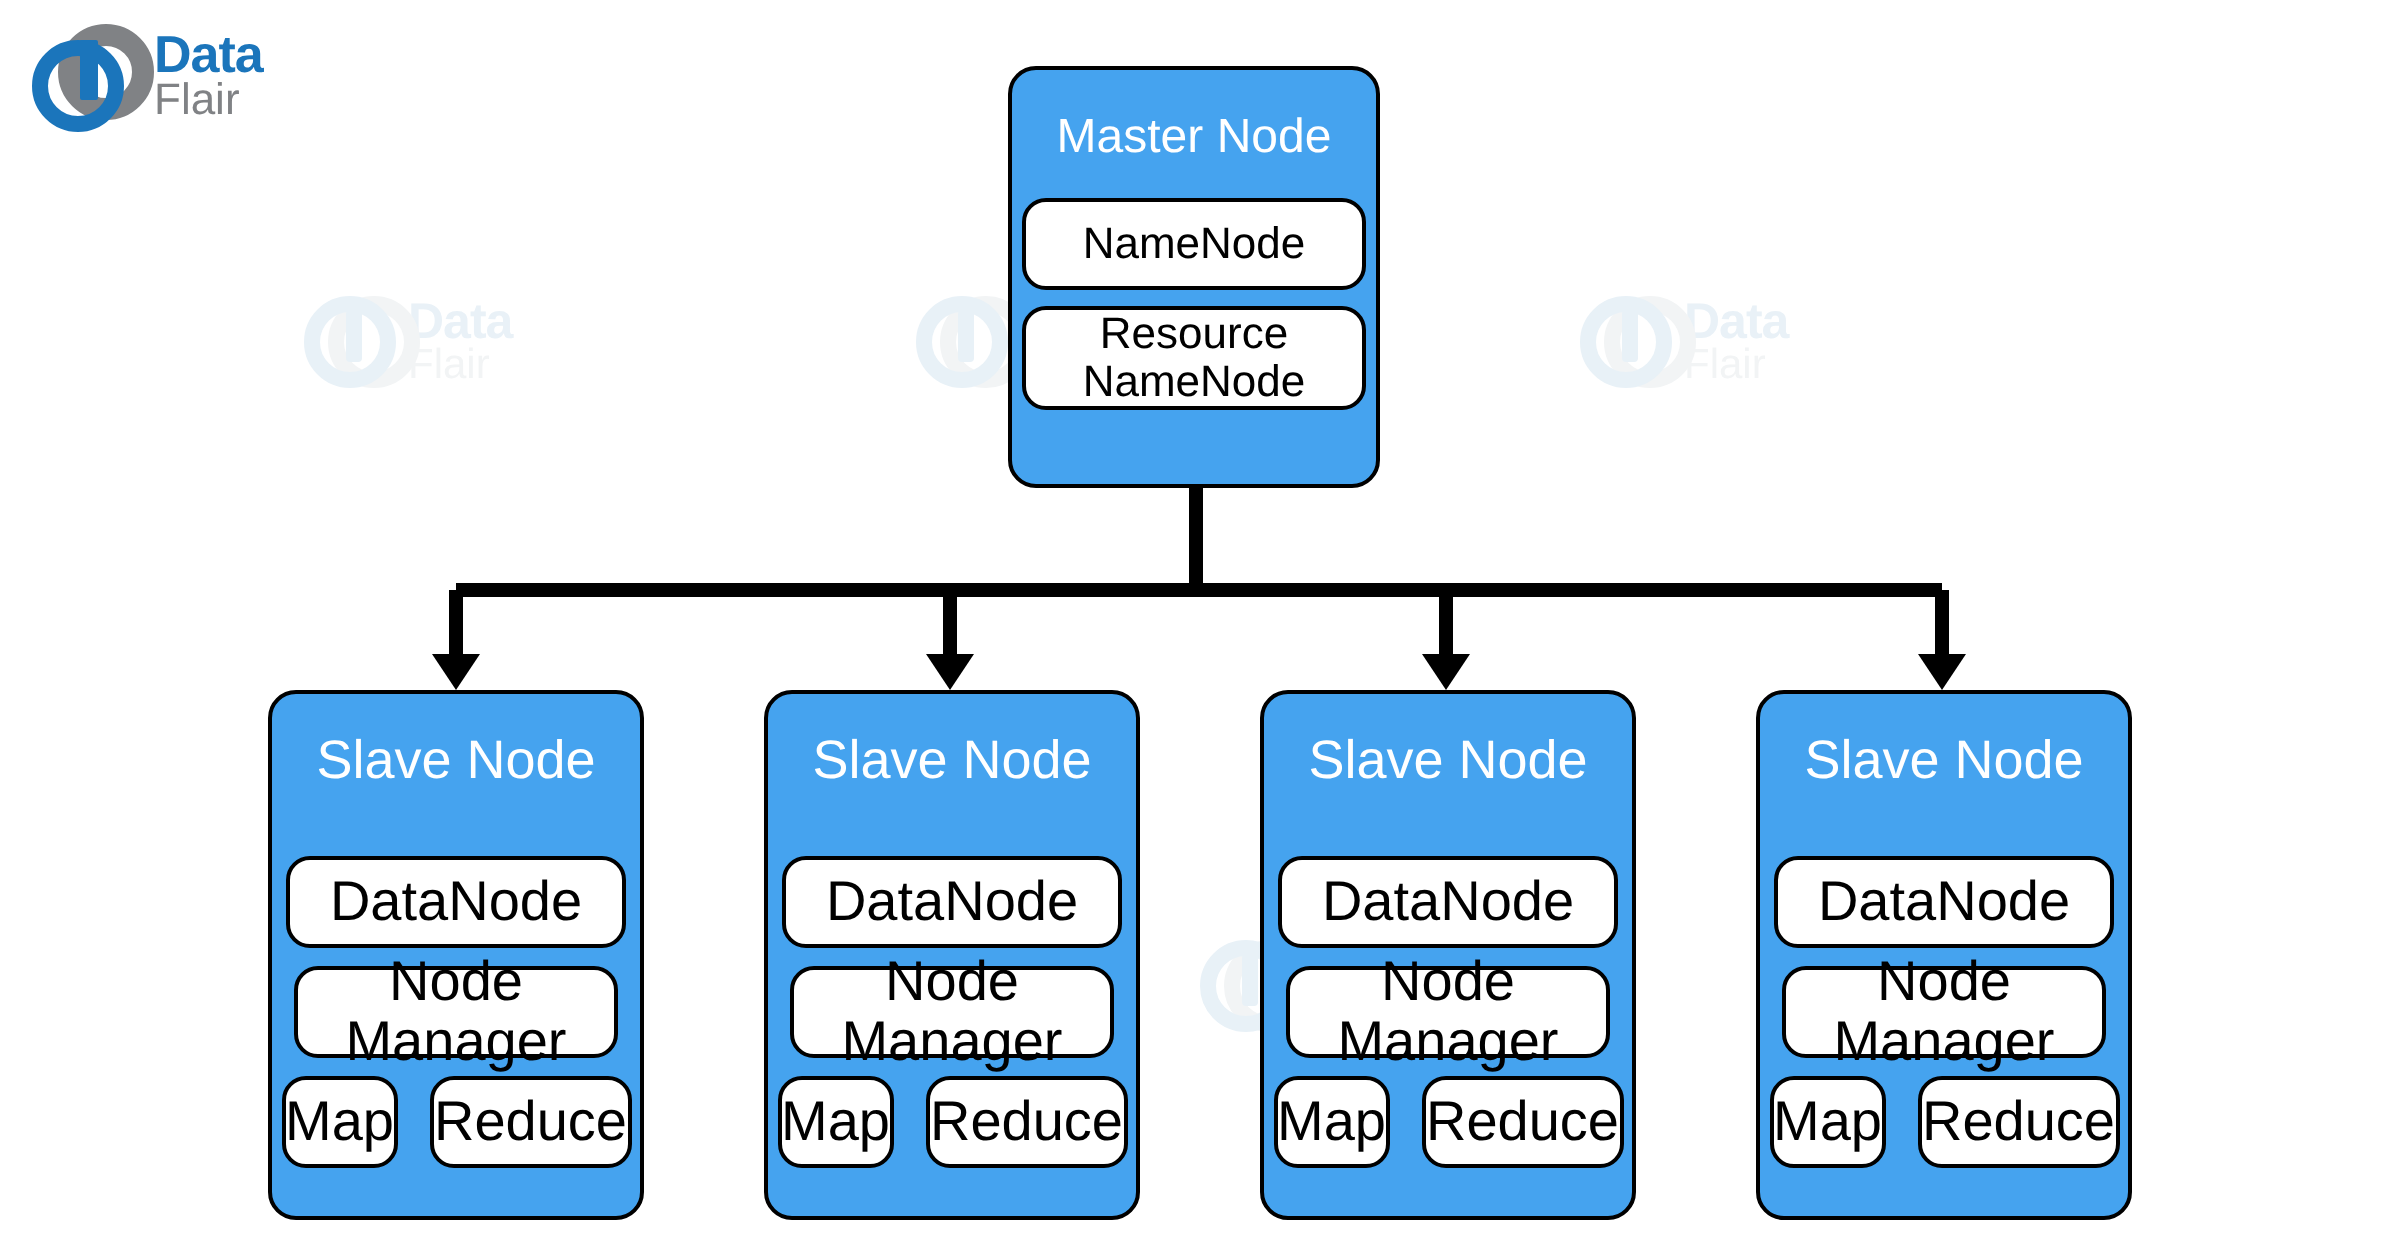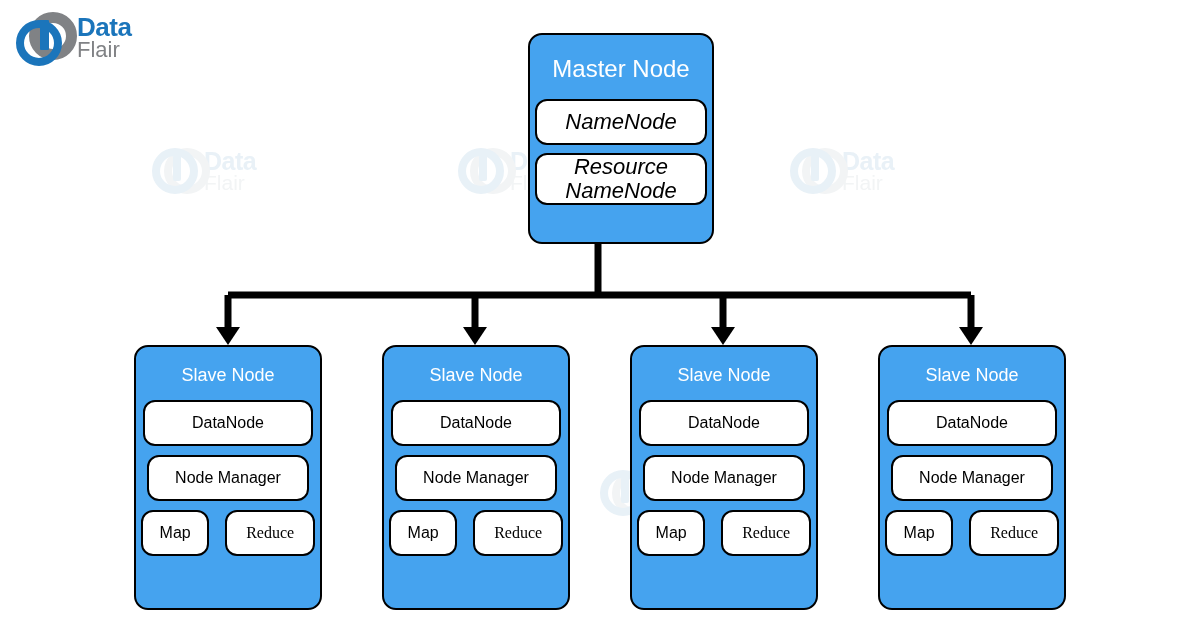--- a/index.html
+++ b/index.html
@@ -142,60 +142,59 @@
     color: #ffffff;
     text-align: center;
     width: 100%;
   }
   .master .node-title {
     font-size: 24px;
     margin-top: 20px;
     margin-bottom: 16px;
   }
   .slave .node-title {
-    font-size: 18px;
+    font-size: 27px;
     margin-top: 18px;
-    margin-bottom: 14px;
+    margin-bottom: 32px;
   }
   .inner {
     background: #ffffff;
     border: 2px solid #000000;
     border-radius: 12px;
     box-sizing: border-box;
     color: #000000;
     display: flex;
     align-items: center;
     justify-content: center;
     text-align: center;
     line-height: 1.08;
   }
 
   
   .master .inner {
     width: 172px;
     font-size: 22px;
-    font-style: italic;
   }
   .master .inner.namenode { height: 46px; margin-bottom: 8px; }
   .master .inner.resourcemgr { height: 52px; padding: 0 4px; text-align: center; }
 
   
   .slave .inner {
-    font-size: 16px;
+    font-size: 28px;
   }
   .slave .inner.datanode { width: 170px; height: 46px; margin-bottom: 9px; }
   .slave .inner.nodemanager { width: 162px; height: 46px; margin-bottom: 9px; }
   .mr-row {
     display: flex;
     gap: 16px;
     width: 174px;
     justify-content: center;
   }
   .slave .inner.map { width: 82px; height: 46px; }
-  .slave .inner.reduce { width: 108px; height: 46px; font-family: Liberation Serif, serif; }
+  .slave .inner.reduce { width: 108px; height: 46px; }
 </style>
 </head>
 <body>
 
 <div id="stage">
 
   <div class="wm" style="left:152px; top:148px;">
     <span class="wm-mark">
       <span class="wm-ring gray"></span>
       <span class="wm-ring"></span>
@@ -296,21 +295,21 @@
     <g>
       <line x1="723" y1="295" x2="723" y2="330" stroke="#000000" stroke-width="7"></line>
       <polygon points="711,327 735,327 723,345" fill="#000000"></polygon>
     </g>
     <g>
       <line x1="971" y1="295" x2="971" y2="330" stroke="#000000" stroke-width="7"></line>
       <polygon points="959,327 983,327 971,345" fill="#000000"></polygon>
     </g>
   </svg>
 
-  <div class="node master" style="left:528px; top:33px; width:186px; height:211px;">
+  <div class="node master" style="left:504px; top:33px; width:186px; height:211px;">
     <div class="node-title">Master Node</div>
     <div class="inner namenode">NameNode</div>
     <div class="inner resourcemgr">
       <span>
         <span>Resource</span><br>
         <span>NameNode</span>
       </span>
     </div>
   </div>
 

